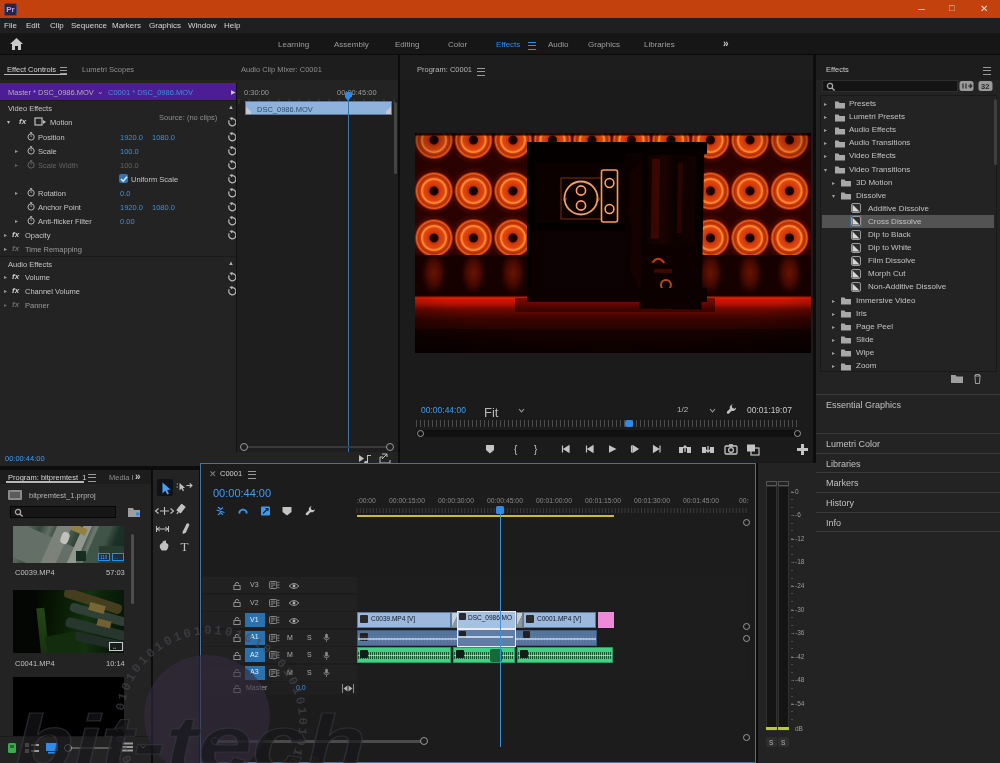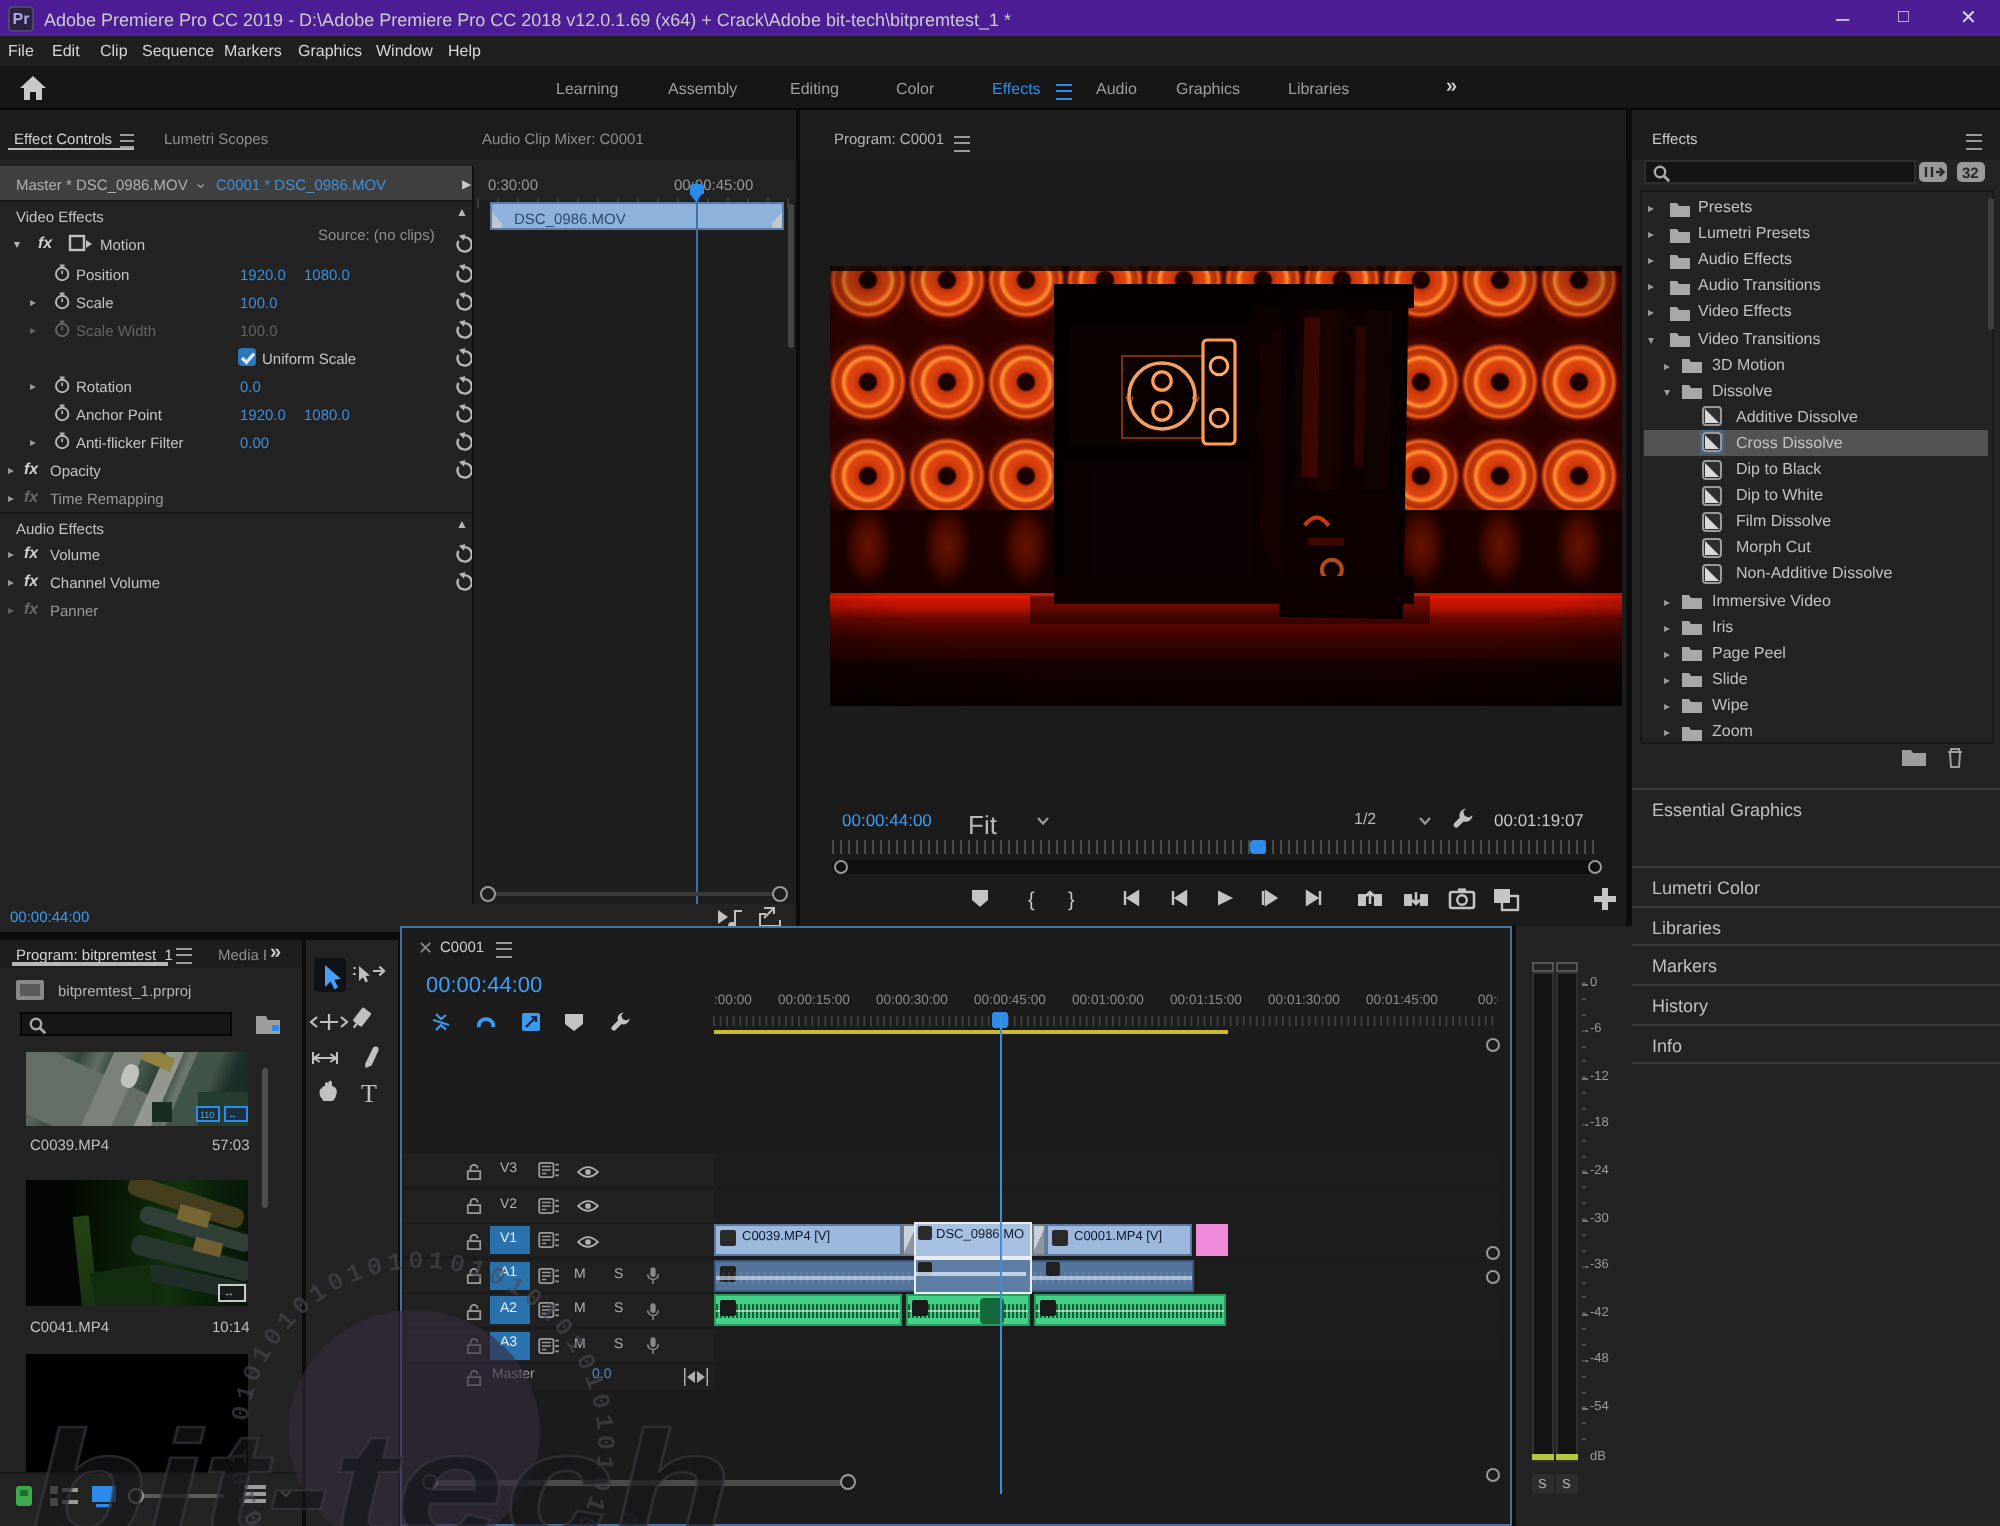--- a/index.html
+++ b/index.html
@@ -4,25 +4,24 @@
 <style>
   html,body{margin:0;padding:0;}
   body{width:1000px;height:763px;position:relative;overflow:hidden;background:#0c0c0c;
        font-family:"Liberation Sans", sans-serif;-webkit-font-smoothing:antialiased;}
   .abs{position:absolute;}
   .txt{position:absolute;white-space:nowrap;}
 </style>
 </head>
 <body>
 
-<div class="abs" style="left:0;top:0;width:1000px;height:18px;background:#4c1d95;">
+<div class="abs" style="left:0;top:0;width:1000px;height:18px;background:#c2410c;">
   <div class="abs" style="left:4px;top:3px;width:13px;height:13px;background:#2a2440;border:1px solid #4d4472;border-radius:2px;box-sizing:border-box;">
     <div style="font-size:8px;color:#b4a6f0;text-align:center;line-height:11px;font-weight:bold;">Pr</div>
   </div>
-  <div class="txt" style="left:22px;top:4.5px;font-size:9px;color:#cccccc;">Adobe Premiere Pro CC 2019 - D:\Adobe Premiere Pro CC 2018 v12.0.1.69 (x64) + Crack\Adobe bit-tech\bitpremtest_1 *</div>
   <div class="txt" style="left:918px;top:2px;font-size:12px;color:#dddddd;">–</div>
   <div class="txt" style="left:949px;top:3px;font-size:9px;color:#dddddd;">□</div>
   <div class="txt" style="left:980px;top:3px;font-size:10px;color:#dddddd;">✕</div>
 </div>
 
 <div class="abs" style="left:0;top:18px;width:1000px;height:15px;background:#1f1f1f;">
   <div class="txt" style="left:4px;top:3px;font-size:8px;color:#d6d6d6;">File</div>
   <div class="txt" style="left:26px;top:3px;font-size:8px;color:#d6d6d6;">Edit</div>
   <div class="txt" style="left:50px;top:3px;font-size:8px;color:#d6d6d6;">Clip</div>
   <div class="txt" style="left:71px;top:3px;font-size:8px;color:#d6d6d6;">Sequence</div>
@@ -56,21 +55,21 @@
     <div class="txt" style="left:7px;top:10px;font-size:7.5px;color:#d2d2d2;">Effect Controls</div>
     <div class="abs" style="left:60px;top:12px;width:7px;height:5px;border-top:1px solid #9a9a9a;border-bottom:1px solid #9a9a9a;">
         <div style="margin-top:1.5px;border-top:1px solid #9a9a9a;"></div>
       </div>
     <div class="abs" style="left:4px;top:18.5px;width:63px;height:1.5px;background:#b8b8b8;"></div>
     <div class="txt" style="left:82px;top:10px;font-size:7.5px;color:#8e8e8e;">Lumetri Scopes</div>
     <div class="txt" style="left:159px;top:10px;font-size:7.5px;color:#8e8e8e;margin-top:48px;">Source: (no clips)</div>
     <div class="txt" style="left:241px;top:10px;font-size:7.5px;color:#8e8e8e;">Audio Clip Mixer: C0001</div>
   </div>
 
-  <div class="abs" style="left:0;top:28px;width:236px;height:17px;background:#404040;text-align:center;">
+  <div class="abs" style="left:0;top:28px;width:236px;height:17px;background:#4c1d95;text-align:center;">
     <div class="txt" style="left:8px;top:5px;font-size:7.5px;color:#b0b0b0;">Master * DSC_0986.MOV</div>
     <div class="txt" style="left:97px;top:4px;font-size:8px;color:#9a9a9a;">⌄</div>
     <div class="txt" style="left:108px;top:5px;font-size:7.5px;color:#4190d8;">C0001 * DSC_0986.MOV</div>
     <div class="txt" style="left:231px;top:5px;font-size:6px;color:#c8c8c8;">▶</div>
   </div>
 
   <div id="ecrows" class="abs" style="left:0;top:45px;width:236px;height:366px;font-size:7.5px;color:#c4c4c4;">
     <svg width="0" height="0" style="position:absolute;">
       <defs>
         <g id="rst">

